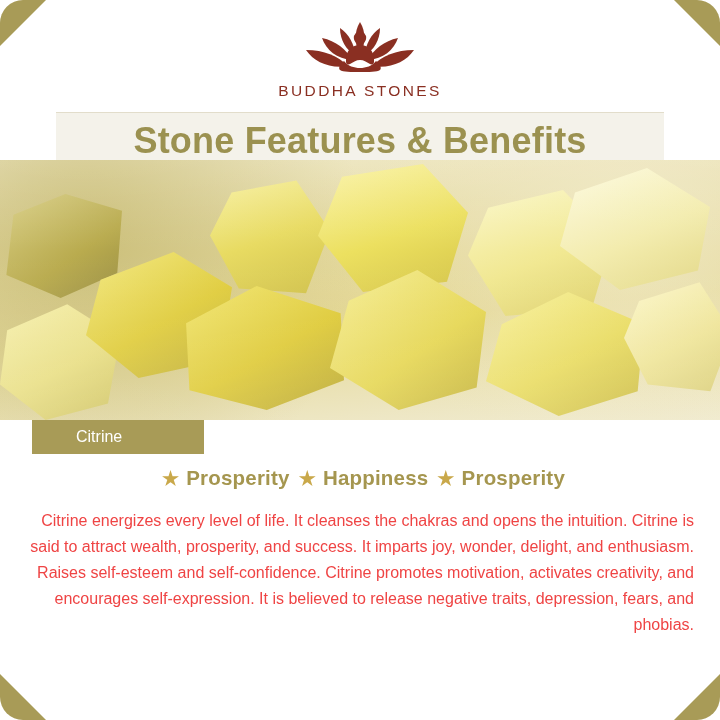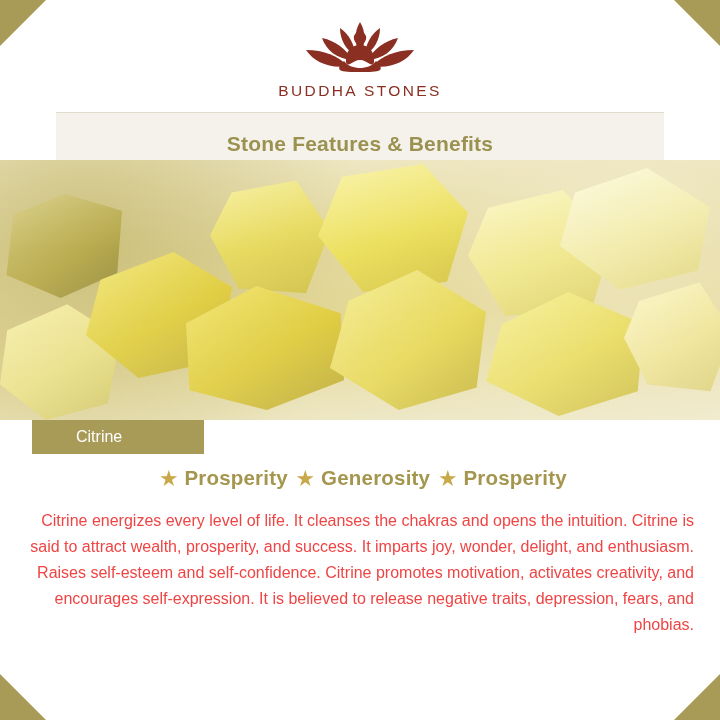--- a/index.html
+++ b/index.html
@@ -12,20 +12,21 @@
     font-family: "Liberation Sans", sans-serif;
     background: #ffffff;
     overflow: hidden;
   }
   .page {
     position: relative;
     width: 720px;
     height: 720px;
     background: #ffffff;
     overflow: hidden;
+    border-radius: 23px;
   }
 
   
   .corner {
     position: absolute;
     width: 0;
     height: 0;
     z-index: 5;
   }
   .corner-tl {
@@ -78,25 +79,24 @@
   }
   .title-band {
     position: relative;
     margin: 12px 56px 0 56px;
     background: #f4f2ea;
     border-top: 1px solid #e2ddcb;
     border-bottom: 1px solid #e2ddcb;
     padding: 7px 0 9px 0;
   }
   .title-band .title {
-    font-size: 21px;
+    font-size: 36px;
     font-weight: bold;
     color: #9b9150;
     letter-spacing: 0.2px;
-    margin-top: 12px;
   }
 
   
   .photo {
     position: relative;
     width: 720px;
     height: 260px;
     overflow: hidden;
     background: #d9c96a;
   }
@@ -268,21 +268,21 @@
     </div>
   </div>
 
   <div class="keywords">
     <div class="kw">
       <span class="star">★</span>
       <span>Prosperity</span>
     </div>
     <div class="kw">
       <span class="star">★</span>
-      <span>Generosity</span>
+      <span>Happiness</span>
     </div>
     <div class="kw">
       <span class="star">★</span>
       <span>Prosperity</span>
     </div>
   </div>
 
   <div class="body-text">Citrine energizes every level of life. It cleanses the chakras and opens the intuition. Citrine is said to attract wealth, prosperity, and success. It imparts joy, wonder, delight, and enthusiasm. Raises self-esteem and self-confidence. Citrine promotes motivation, activates creativity, and encourages self-expression. It is believed to release negative traits, depression, fears, and phobias.</div>
 
   <div class="footer-space"></div>

